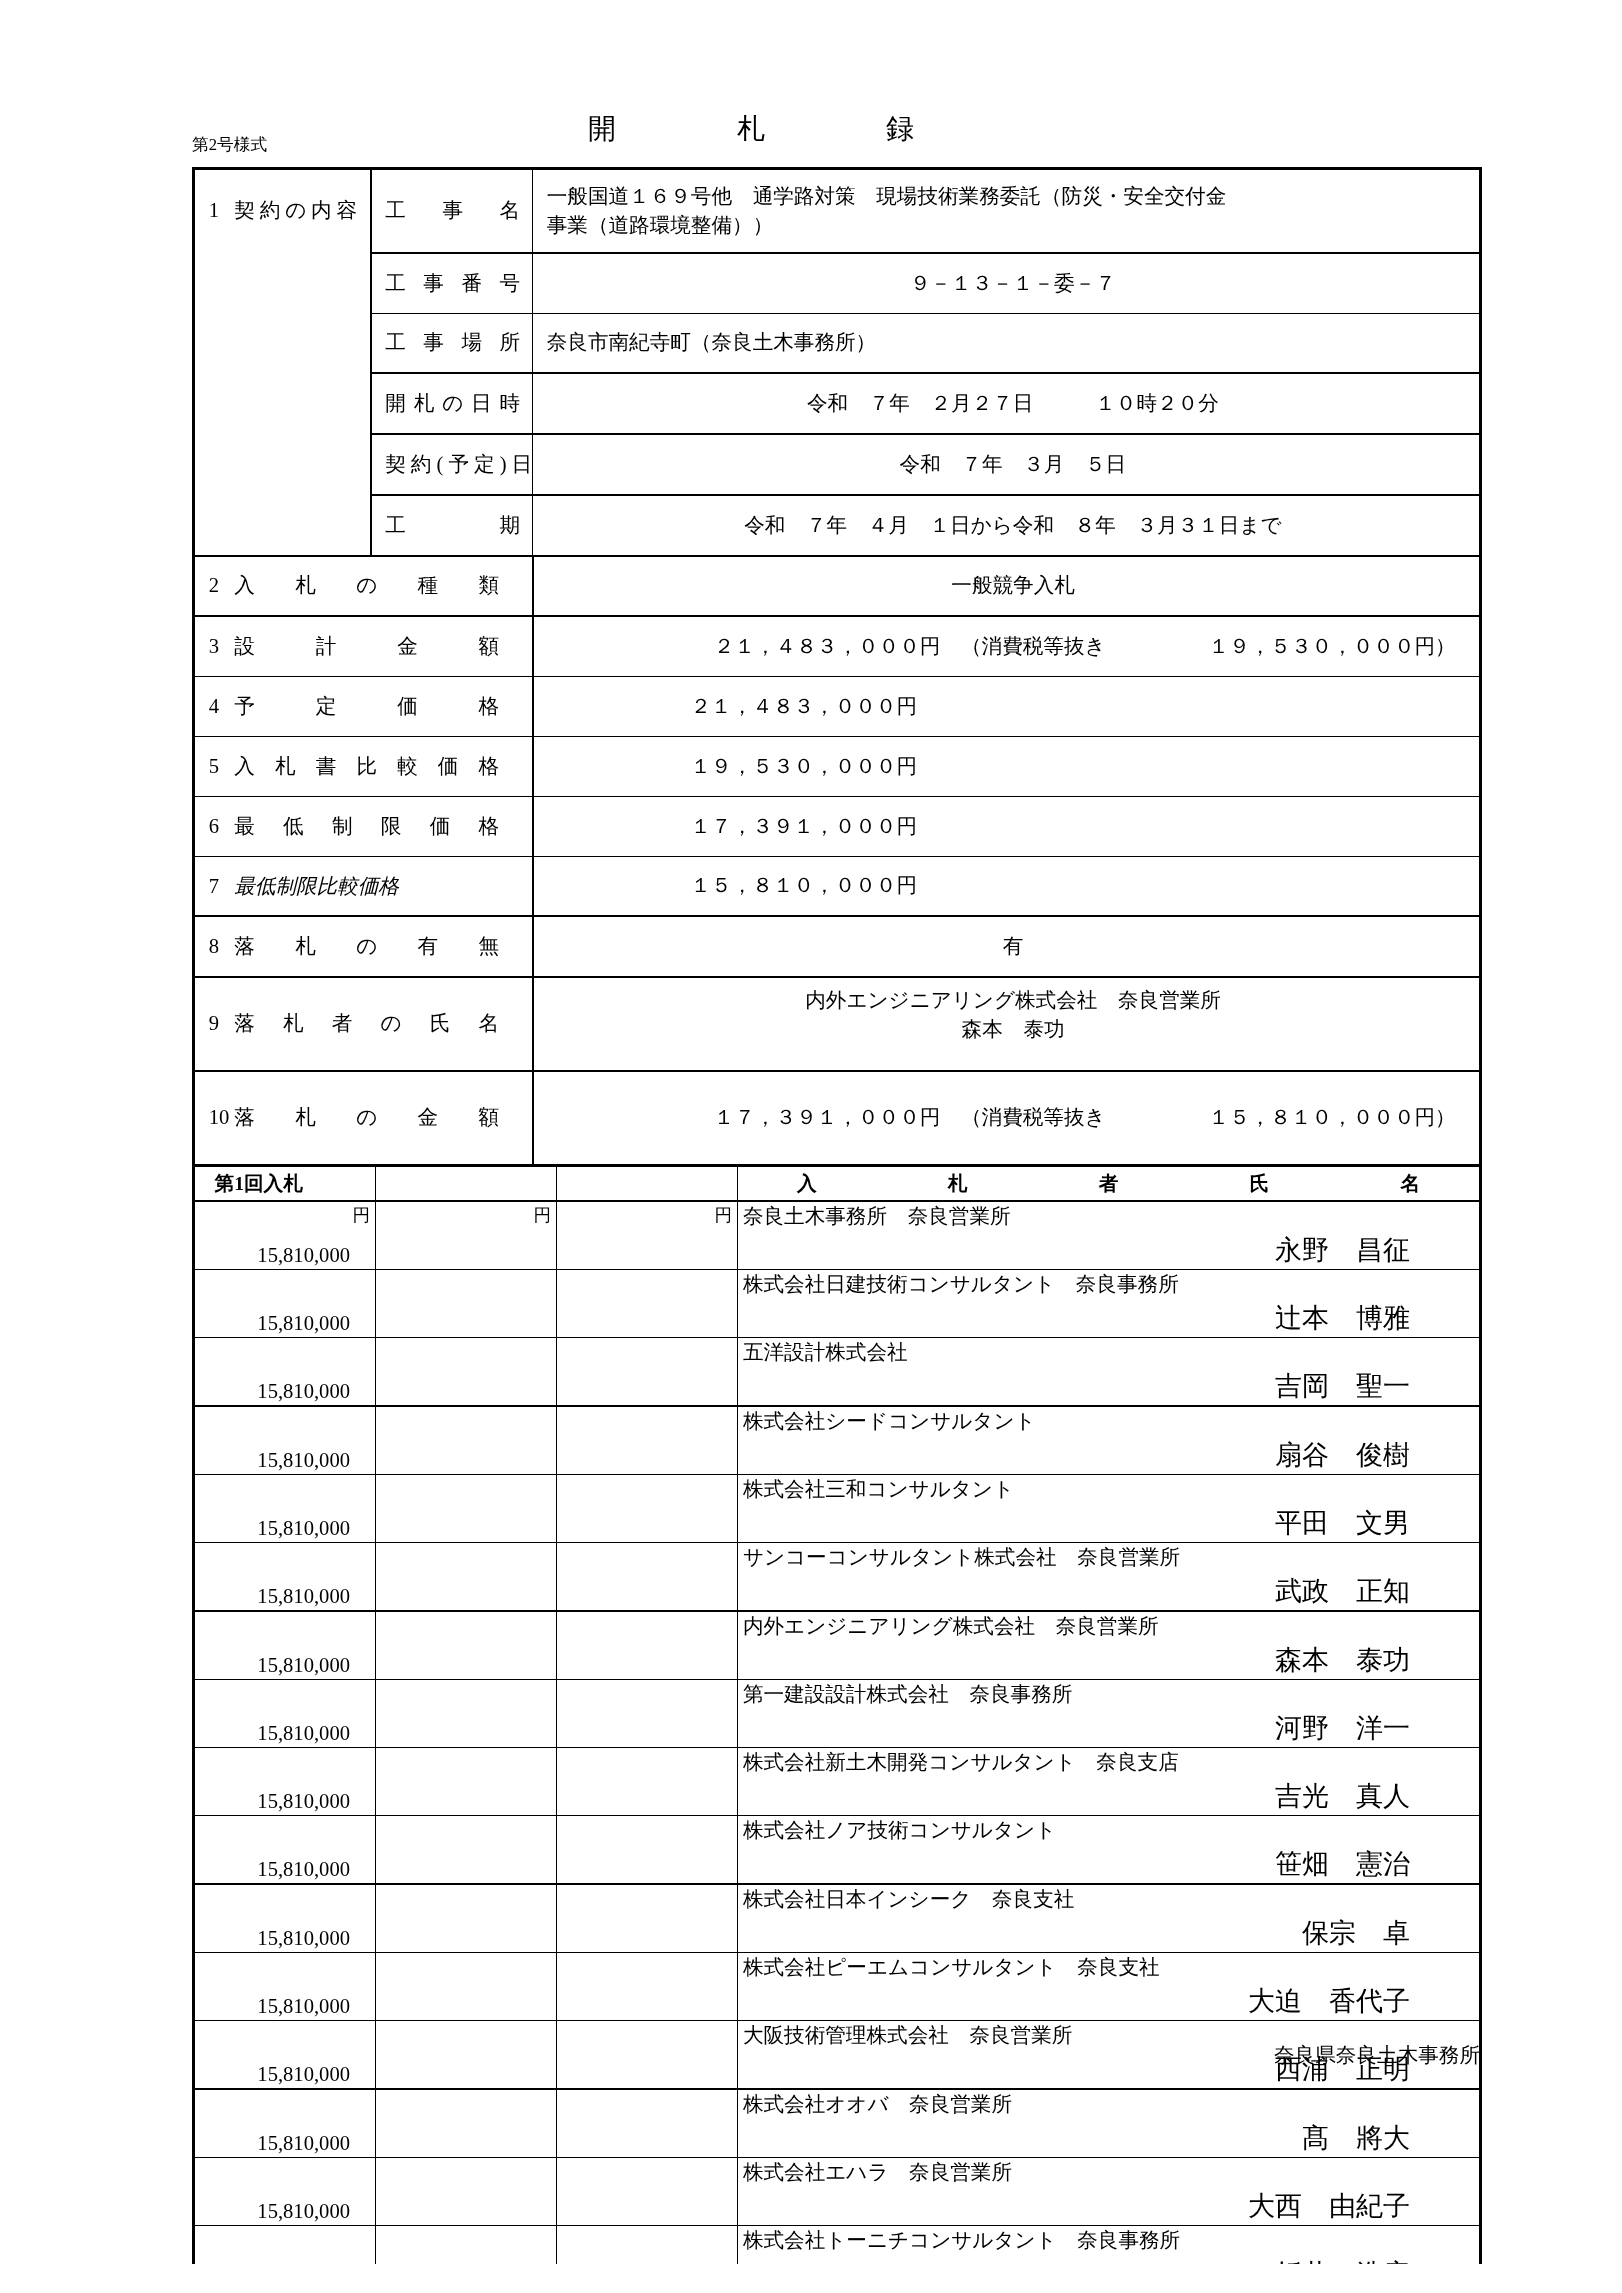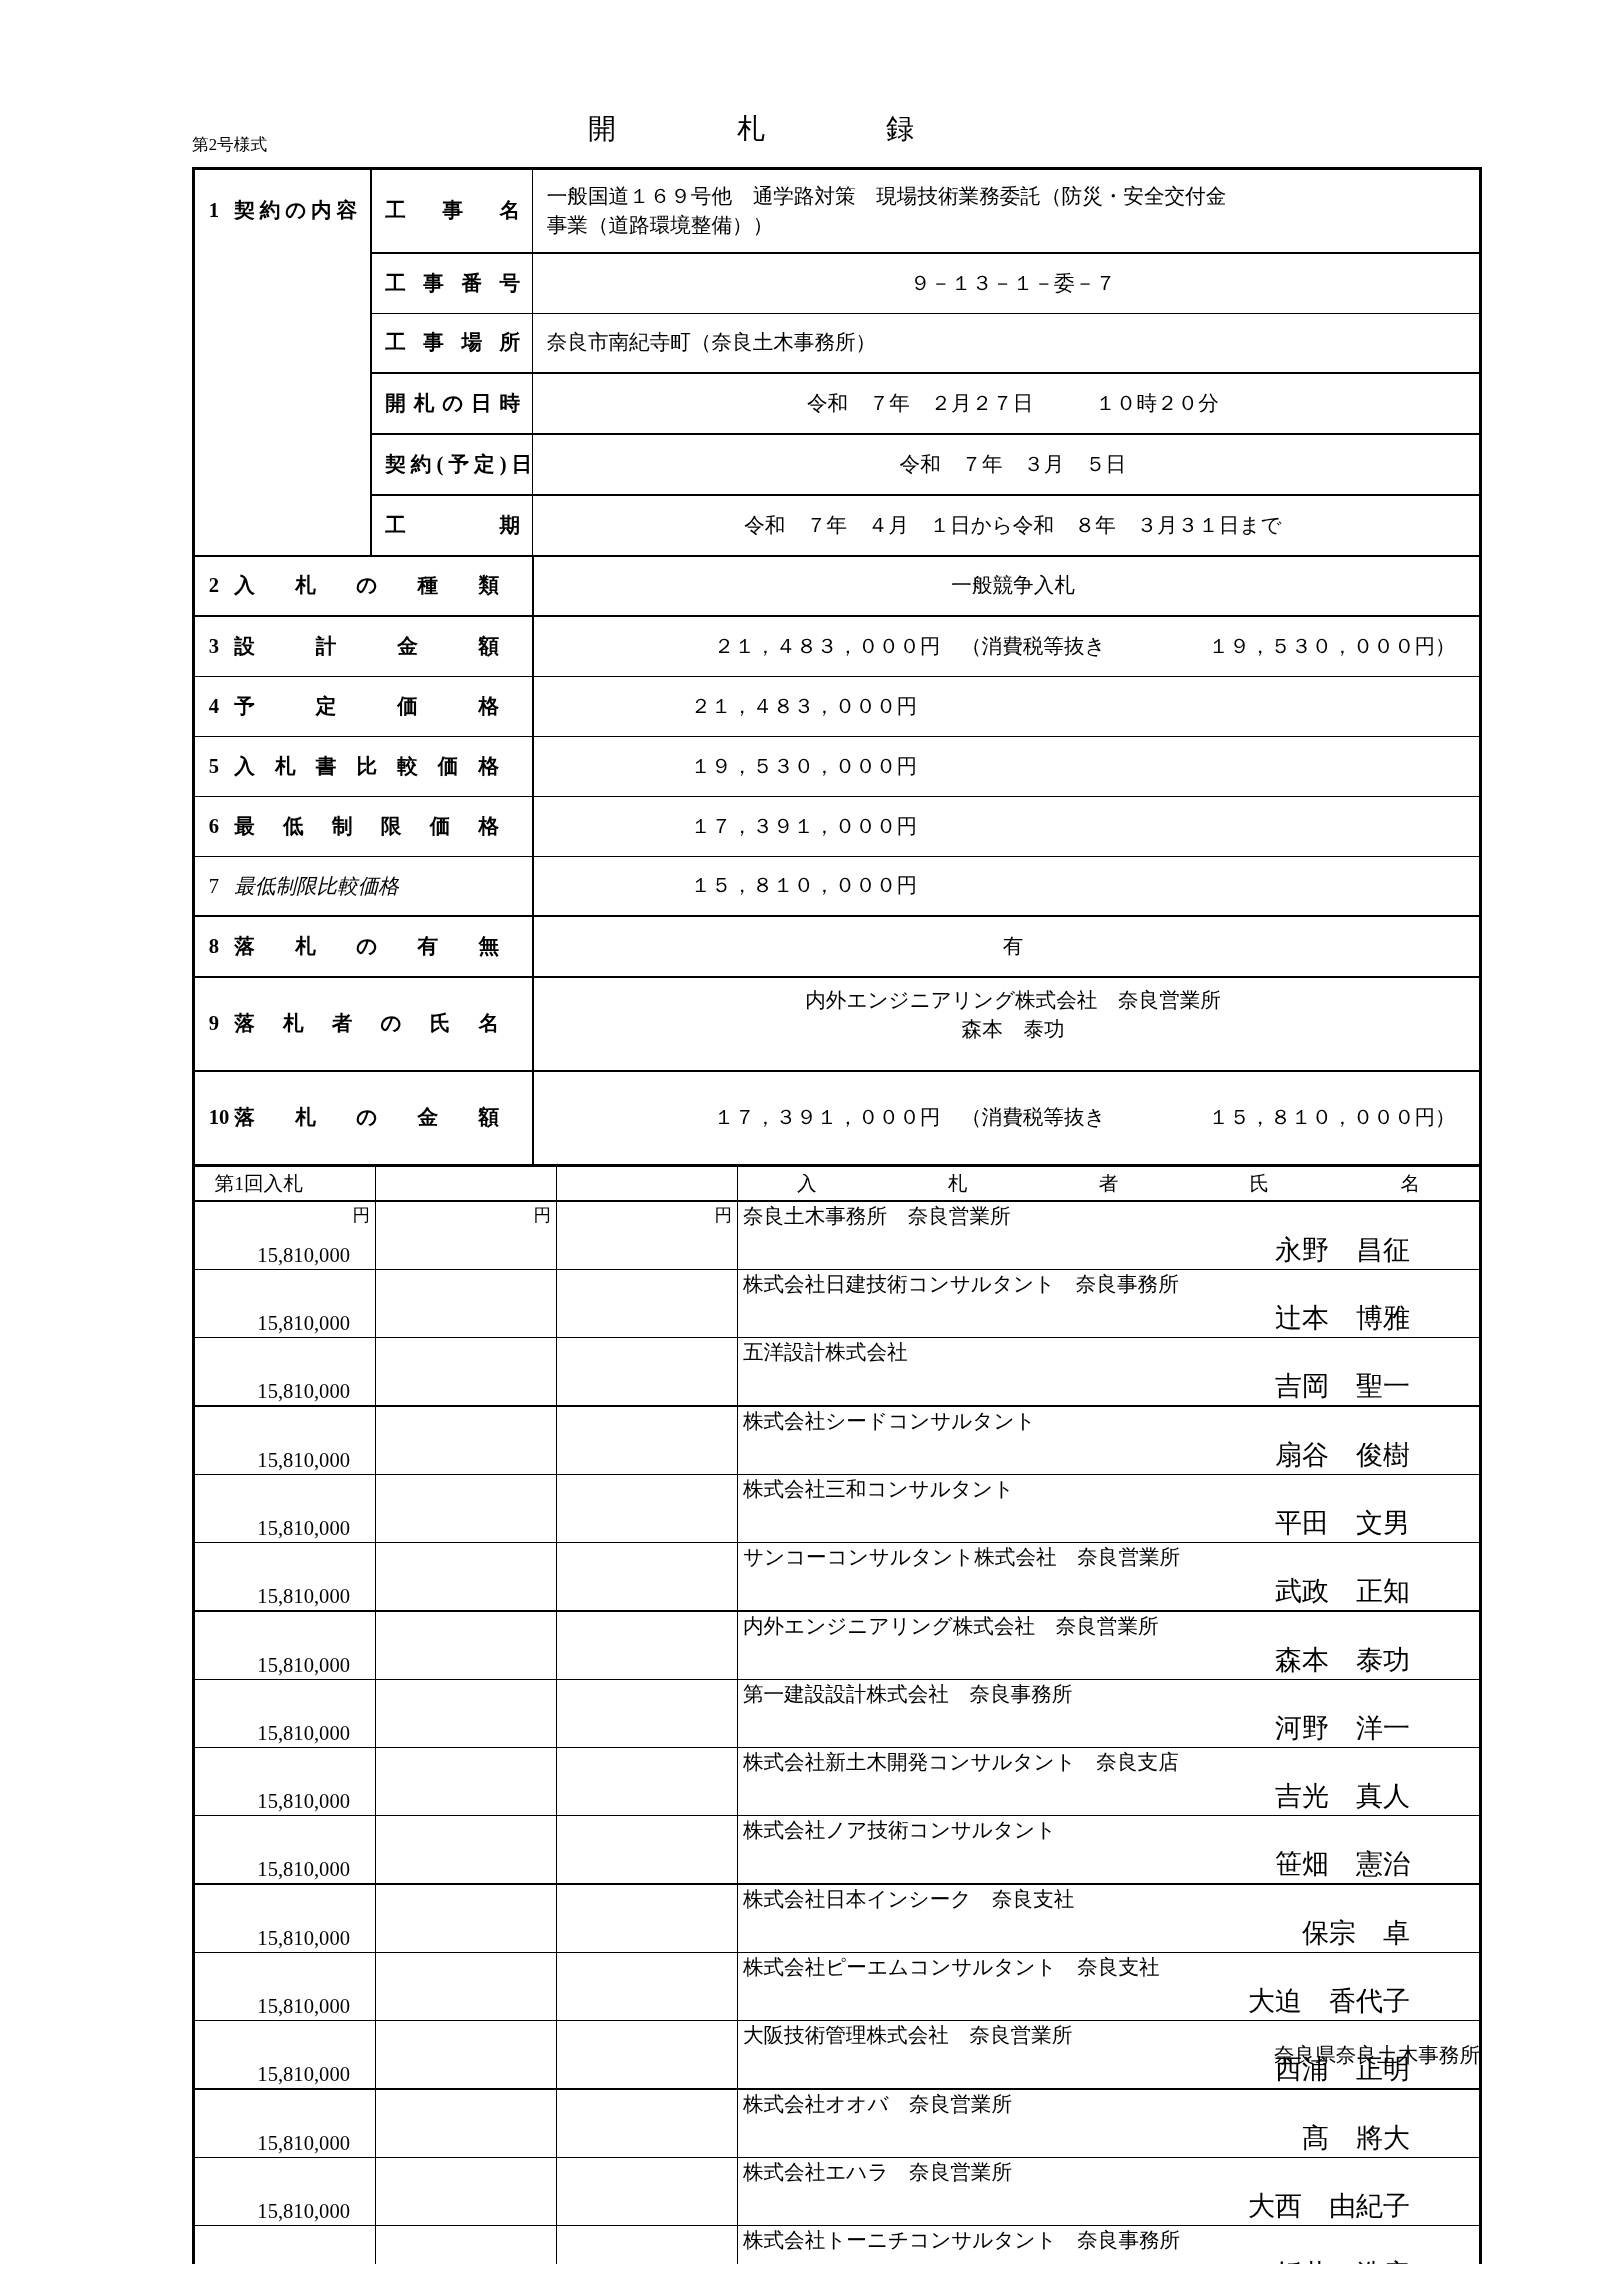--- a/index.html
+++ b/index.html
@@ -60,21 +60,20 @@
     line-height: 1.42;
   }
 
   
   .lbl {
     text-align: justify;
     text-align-last: justify;
     padding: 3.9px 11.8px 3.9px 13.7px !important;
     white-space: nowrap;
     font-size: 20.6px;
-    font-weight: bold;
   }
   .lbl-c {
     text-align: center;
     padding: 3.9px 11.8px !important;
     font-size: 20.6px;
     line-height: 1.3;
   }
   .lbl-num {
     display: inline-block;
     width: 25.5px;
@@ -90,21 +89,21 @@
     padding: 4.9px 0 4.9px 13.7px !important;
     font-size: 20.6px;
   }
   .val-money {
     padding: 4.9px 0 4.9px 0 !important;
     font-size: 20.6px;
     text-indent: 157px;
   }
   .nowrap { white-space: nowrap; }
 
-  .thickb { border-bottom: 2.9px solid #000 !important; }
+  .thickb { border-bottom: 2.9px solid #000 !important; font-weight: bold; }
   .thickt { border-top: 2.9px solid #000 !important; text-align: center; }
   .thickr { border-right: 2.9px solid #000 !important; }
 
   .h-tall { height: 74px; }
   .h-std  { height: 51px; }
   .h-big  { height: 84px; }
 
   
   table.bt {
     border-collapse: collapse;

